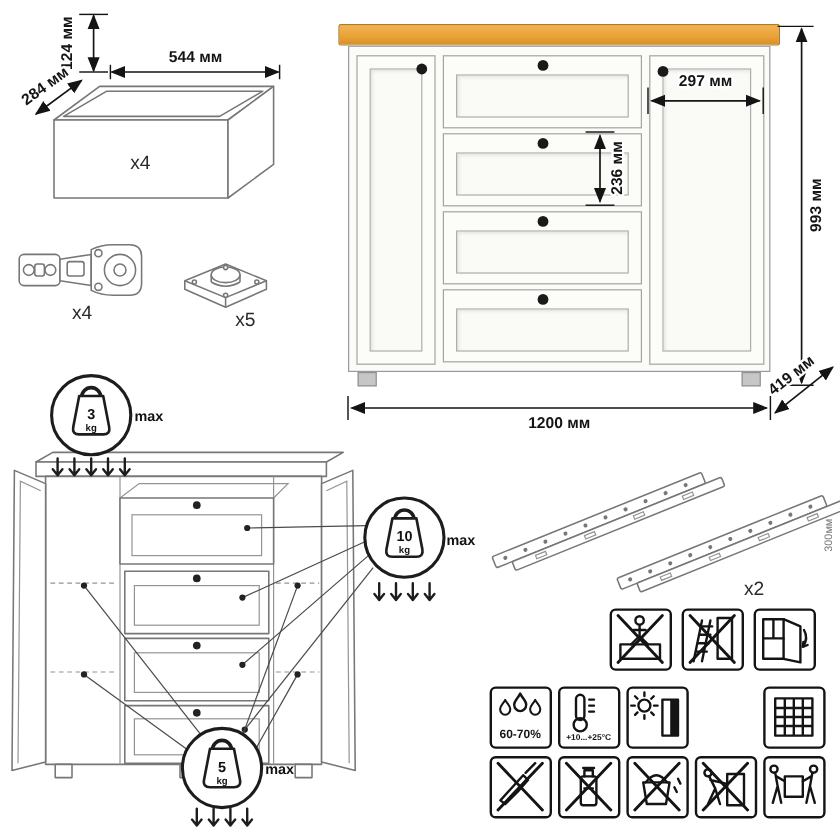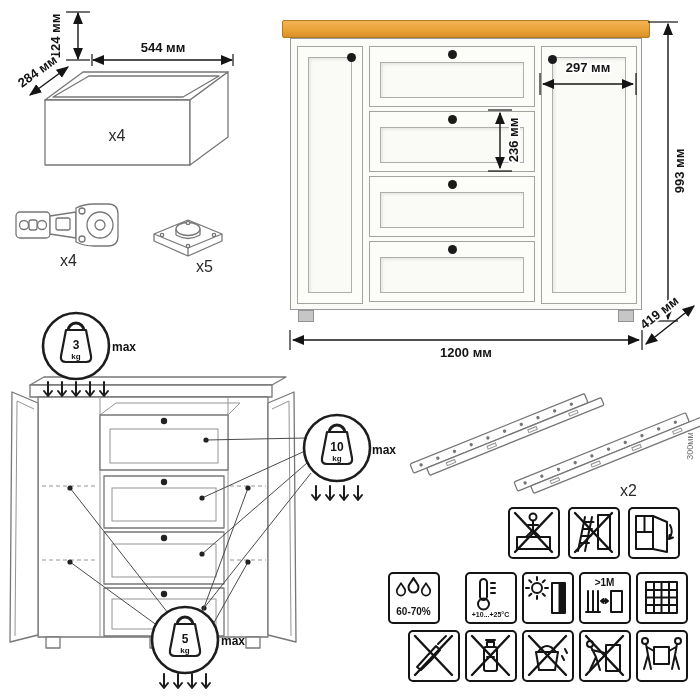--- a/index.html
+++ b/index.html
@@ -357,21 +357,21 @@
   </div>
   <div class="wicon" style="left:628px;top:507px">
     <svg viewBox="0 0 47 47">
       <rect class="icon-stroke" x="6" y="7" width="17" height="33"></rect>
       <path class="icon-stroke" d="M6,23 h17 M14.5,7 v16"></path>
       <path class="icon-stroke" d="M23,7 L37,13 L37,43 L23,40"></path>
       <path class="icon-stroke" d="M40,16 q4,7 -1,14 M39,30 l0.5,-4 M39,30 l4,-1.5"></path>
     </svg>
   </div>
 
-  <div class="wicon" style="left:388px;top:572px">
+  <div class="wicon" style="left:408px;top:572px">
     <svg viewBox="0 0 47 47">
       <g transform="translate(11,16) scale(0.85)">
           <path class="icon-stroke" d="M0,-8 C2,-4 5,-2 5,1 A5,5.6 0 1 1 -5,1 C-5,-2 -2,-4 0,-8 Z"></path>
         </g>
       <g transform="translate(23.5,12)">
           <path class="icon-stroke" d="M0,-8 C2,-4 5,-2 5,1 A5,5.6 0 1 1 -5,1 C-5,-2 -2,-4 0,-8 Z"></path>
         </g>
       <g transform="translate(36,16) scale(0.85)">
           <path class="icon-stroke" d="M0,-8 C2,-4 5,-2 5,1 A5,5.6 0 1 1 -5,1 C-5,-2 -2,-4 0,-8 Z"></path>
         </g>
@@ -387,28 +387,20 @@
     </svg>
   </div>
   <div class="wicon" style="left:522px;top:572px">
     <svg viewBox="0 0 47 47">
       <circle class="icon-stroke" cx="13" cy="14" r="5"></circle>
       <path class="icon-stroke" d="M13,6 V3 M13,22 V25 M5,14 H2 M21,14 H24 M7.3,8.3 L5.2,6.2 M18.7,8.3 L20.8,6.2 M7.3,19.7 L5.2,21.8 M18.7,19.7 L20.8,21.8"></path>
       <rect class="icon-stroke" x="28" y="9" width="13" height="30"></rect>
       <rect class="icon-fill" x="34.5" y="9" width="6.5" height="30"></rect>
     </svg>
   </div>
-  <div class="wicon" style="left:579px;top:572px">
-    <svg viewBox="0 0 47 47">
-      <text class="icon-text" x="23.5" y="12" font-size="10">&gt;1M</text>
-      <path class="icon-stroke" d="M7,17 V38 M12,17 V38 M17,17 V38 M5,38 h14"></path>
-      <path class="icon-stroke" d="M20,27 H27 M20,27 l2.5,-2 M20,27 l2.5,2 M27,27 l-2.5,-2 M27,27 l-2.5,2"></path>
-      <rect class="icon-stroke" x="30" y="17" width="11" height="21"></rect>
-    </svg>
-  </div>
   <div class="wicon" style="left:636px;top:572px">
     <svg viewBox="0 0 47 47">
       <path class="icon-stroke" stroke-width="1.6" d="M8,8 H39 M8,16 H39 M8,23.5 H39 M8,31 H39 M8,39 H39 M8,8 V39 M16,8 V39 M23.5,8 V39 M31,8 V39 M39,8 V39"></path>
     </svg>
   </div>
 
   <div class="wicon" style="left:408px;top:630px">
     <svg viewBox="0 0 47 47">
       <path class="icon-stroke" d="M7,35 L26,14 L30,18 Q21,29 11,38 Z"></path>
       <path class="icon-stroke" stroke-width="4" d="M28,12 L36,4"></path>

